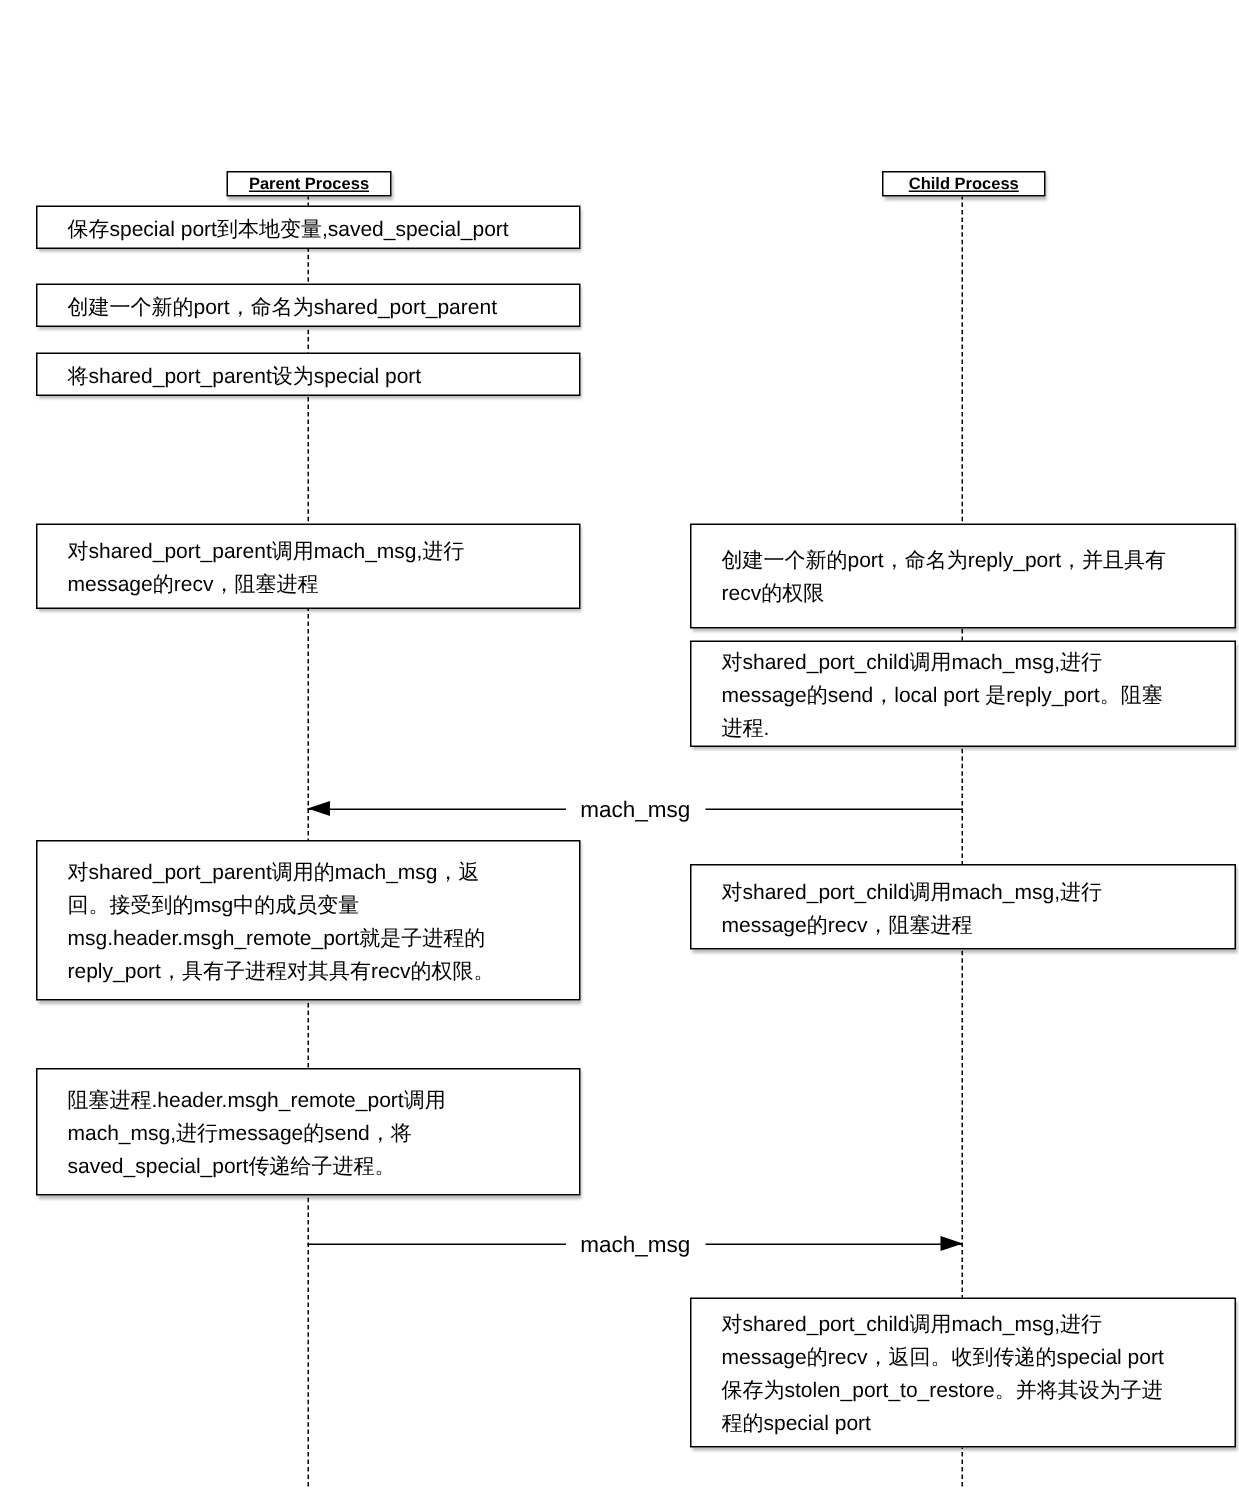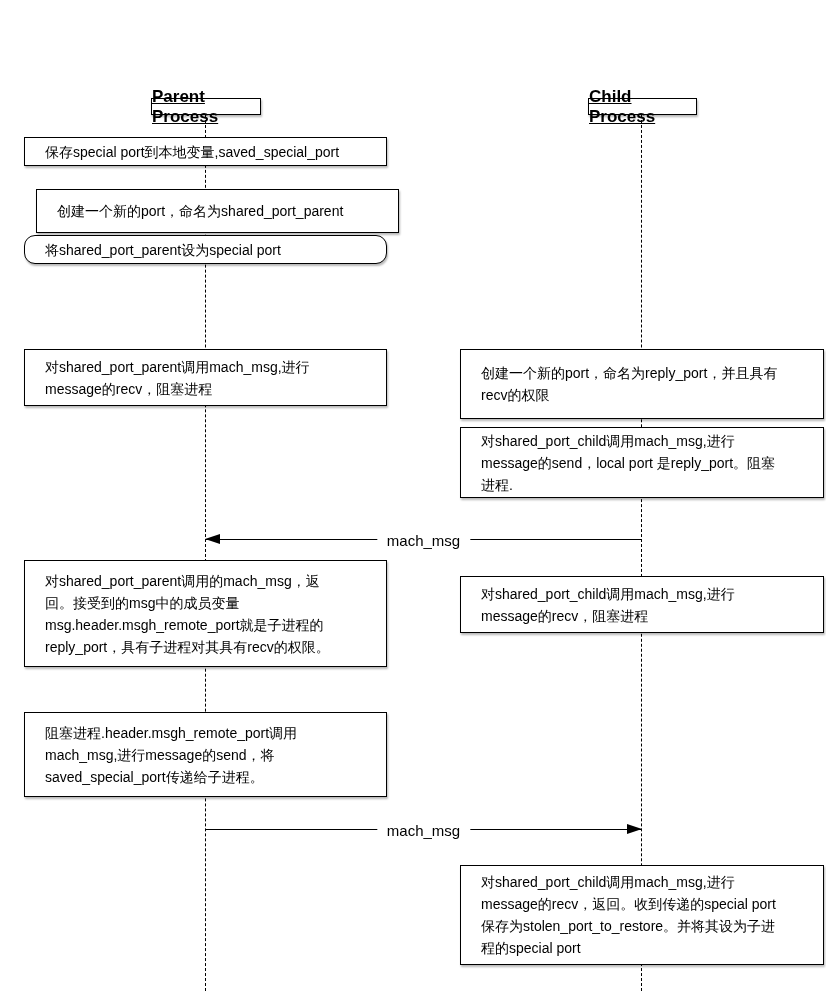--- a/index.html
+++ b/index.html
@@ -5,23 +5,24 @@
   html,body{margin:0;padding:0;background:#ffffff;}
   #canvas{
     position:relative;width:826px;height:1000px;background:#ffffff;
     font-family:"Liberation Sans","DejaVu Sans",sans-serif;color:#000;
     overflow:hidden;
   }
   .lifeline{position:absolute;width:0;border-left:1px dashed #000;}
   .head-box{
     position:absolute;border:1px solid #000;background:#fff;
     display:flex;align-items:center;justify-content:center;
-    font-size:17px;font-weight:bold;text-decoration:underline;
+    font-size:11px;font-weight:bold;text-decoration:underline;
     box-shadow:1px 2px 2px rgba(0,0,0,0.28);box-sizing:border-box;
     z-index:3;
+    margin-top:16px;
   }
   .msg-box{
     position:absolute;border:1px solid #000;background:#fff;
     display:flex;align-items:center;
     padding:2px 20px;font-size:14px;line-height:22px;
     white-space:pre-line;overflow:hidden;
     box-shadow:1px 2px 2px rgba(0,0,0,0.28);box-sizing:border-box;
     z-index:3;
   }
   .arrow{position:absolute;height:20px;z-index:2;}
@@ -52,24 +53,24 @@
   <div class="head-box" style="left:151px;top:98px;width:110px;height:17px;">
     <span>Parent Process</span>
   </div>
   <div class="head-box" style="left:588px;top:98px;width:109px;height:17px;">
     <span>Child Process</span>
   </div>
 
   <div class="msg-box" style="left:24px;top:137px;width:363px;height:29px;">
     <span>保存special port到本地变量,saved_special_port</span>
   </div>
-  <div class="msg-box" style="left:24px;top:189px;width:363px;height:44px;margin-left:12px;">
+  <div class="msg-box" style="left:24px;top:189px;width:363px;height:29px;">
     <span>创建一个新的port，命名为shared_port_parent</span>
   </div>
-  <div class="msg-box" style="left:24px;top:235px;width:363px;height:29px;border-radius:11px;">
+  <div class="msg-box" style="left:24px;top:235px;width:363px;height:29px;">
     <span>将shared_port_parent设为special port</span>
   </div>
   <div class="msg-box" style="left:24px;top:349px;width:363px;height:57px;">
     <span>对shared_port_parent调用mach_msg,进行
 message的recv，阻塞进程</span>
   </div>
   <div class="msg-box" style="left:24px;top:560px;width:363px;height:107px;">
     <span>对shared_port_parent调用的mach_msg，返
 回。接受到的msg中的成员变量
 msg.header.msgh_remote_port就是子进程的

